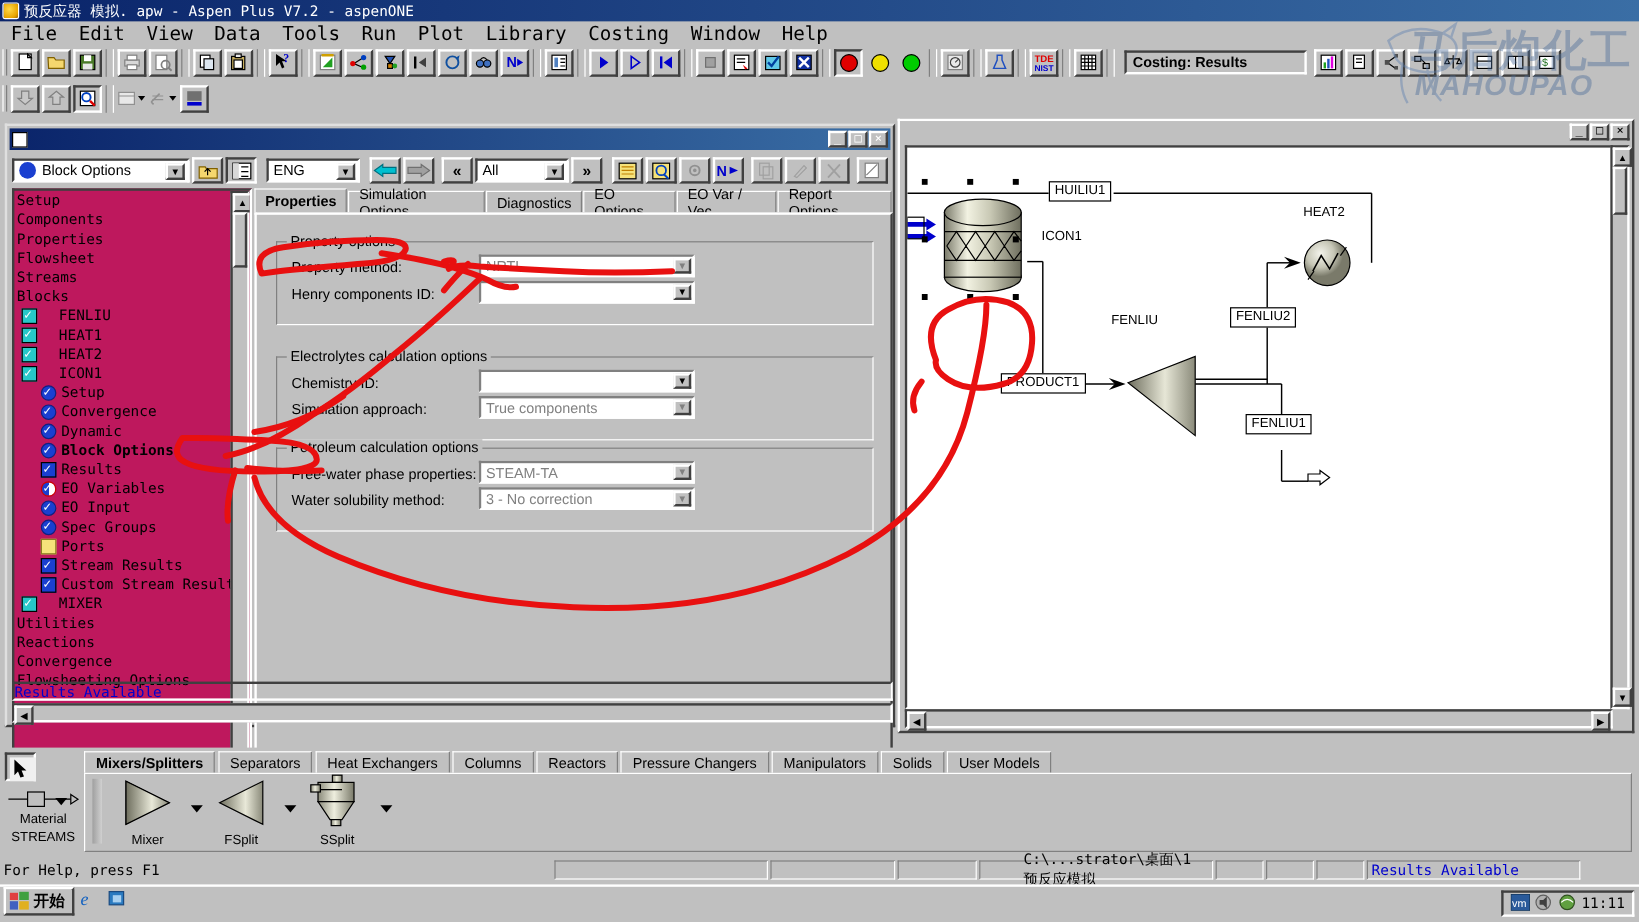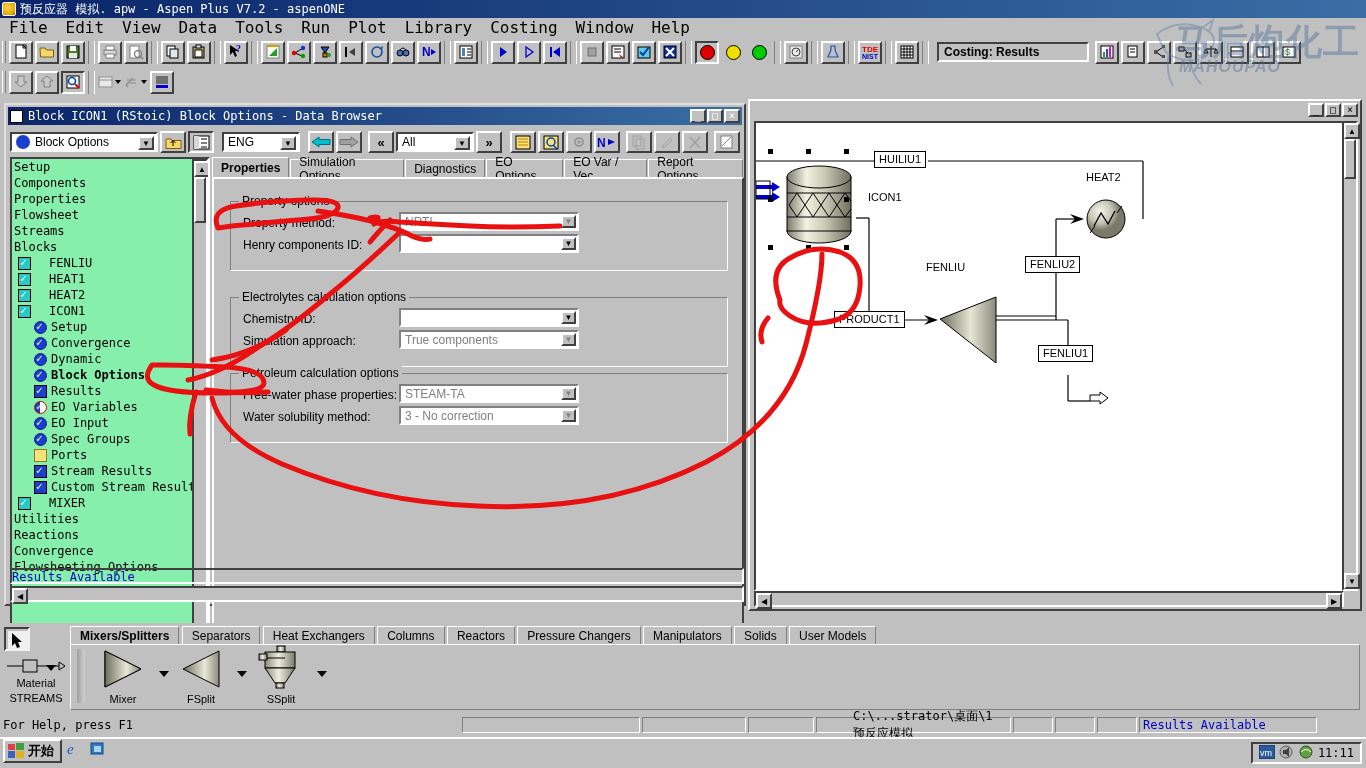--- a/index.html
+++ b/index.html
@@ -62,21 +62,21 @@
   
   #watermark {
     position:absolute; right:2px; top:14px; width:215px; height:84px;
     opacity:.42; pointer-events:none; overflow:hidden;
   }
   #watermark .cn {
     position:absolute; left:26px; top:4px; font-size:36px; font-weight:bold;
     color:#4b6c99; font-family:"DejaVu Sans", sans-serif; letter-spacing:1px;
   }
   #watermark .en {
-    position:absolute; left:30px; top:44px; font-size:16px; font-weight:bold;
+    position:absolute; left:30px; top:44px; font-size:24px; font-weight:bold;
     font-style:italic; color:#4b6c99; font-family:"Liberation Sans", sans-serif;
     letter-spacing:1px;
   }
 
   
   #workspace { position:absolute; left:0; top:97px; width:1366px; height:526px;
                background:#c0c0c0; }
 
   
   #fs-win { position:absolute; left:748px; top:99px; width:614px; height:512px; }
@@ -126,21 +126,21 @@
          font-size:12px; padding-left:4px; position:relative; }
   .cbx .arrow { position:absolute; right:2px; top:2px; width:16px;height:14px;
                 background:#c0c0c0; display:flex;align-items:center;justify-content:center;
                 font-size:8px; }
   .navbtn { width:26px;height:22px;background:#c0c0c0;margin-left:2px;flex:none;
             display:flex;align-items:center;justify-content:center;
             font-size:13px; font-weight:bold; }
 
   
   #db-tree { position:absolute; left:4px; top:52px; width:200px; height:518px;
-             background:#86efac; overflow:hidden; }
+             background:#be185d; overflow:hidden; }
   #tree-inner { position:absolute; left:0; top:0; width:182px; height:100%;
                 font-family:"DejaVu Sans Mono", monospace; font-size:12px; }
   .trow { height:16px; display:flex; align-items:center; white-space:nowrap;
           padding-left:2px; }
   .tick { width:13px;height:13px;margin-right:4px;flex:none;position:relative; }
   .tick.blue { background:#1a3fd0; border:1px solid #000; }
   .tick.cyan { background:#27c8c8; border:1px solid #000; }
   .tick.circ { background:#1a3fd0; border-radius:50%; border:1px solid #102080; }
   .tick.half { background:#fff; border-radius:50%; border:1px solid #c00;
                background:linear-gradient(to right,#1a3fd0 0 50%,#ffffff 50% 100%); }
@@ -690,21 +690,20 @@
   </div>
   <div id="fs-hscroll" class="in">
     <div class="sbtn out">◀</div>
     <div class="sbtn out" style="position:absolute;right:0;top:0">▶</div>
   </div>
 </div>
 
 <div id="db-win">
   <div id="db-title">
     <span class="dico"></span>
-    <span>Block ICON1  (RStoic) Block Options - Data Browser</span>
     <span class="sp"></span>
     <span class="wbtn out">_</span>
     <span class="wbtn out">□</span>
     <span class="wbtn out">×</span>
   </div>
 
   <div id="db-toolbar">
     <div class="cbx in" style="width:148px;">
       <span style="width:14px;height:14px;border-radius:50%;background:#1a3fd0;margin-right:5px;position:relative;display:inline-block;"></span>
       <span>Block Options</span>

